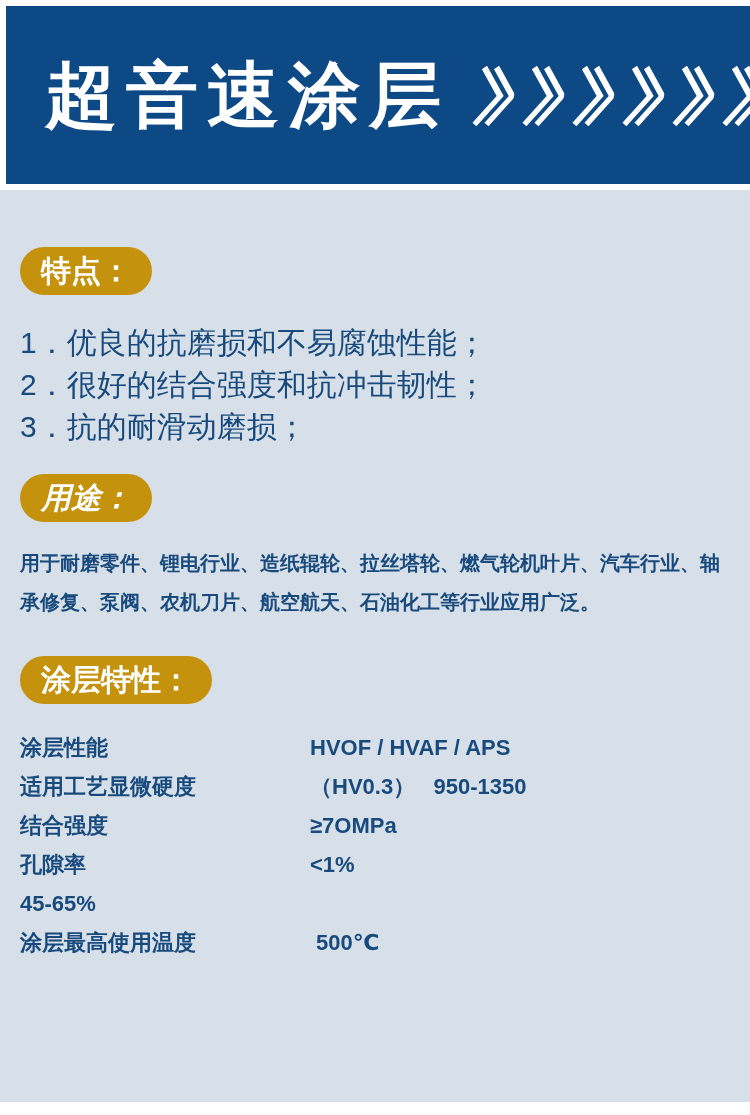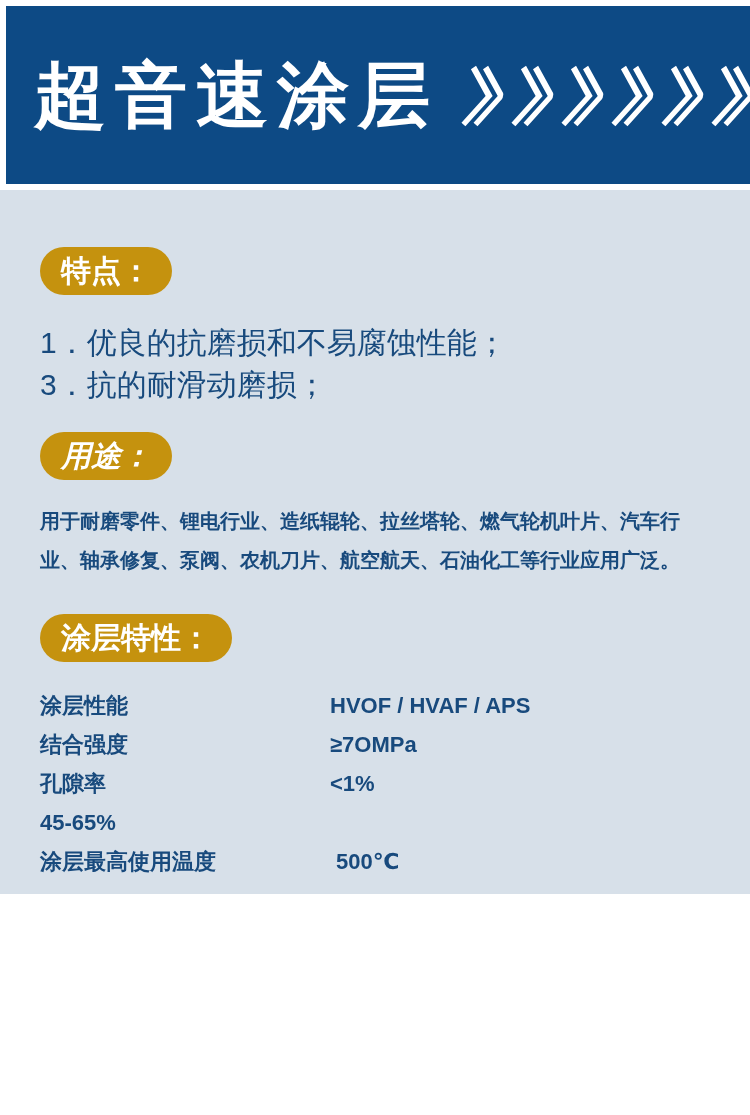--- a/index.html
+++ b/index.html
@@ -16,21 +16,21 @@
     overflow: hidden;
   }
 
   
   .banner {
     margin: 6px 0 0 6px;
     height: 178px;
     background: #0d4a85;
     display: flex;
     align-items: center;
-    padding-left: 28px;
+    padding-left: 39px;
     box-sizing: border-box;
   }
   .banner-title {
     margin: 0;
     color: #ffffff;
     font-size: 72px;
     font-weight: bold;
     letter-spacing: 9px;
     line-height: 1;
     white-space: nowrap;
@@ -44,23 +44,23 @@
   }
   .chevron {
     display: inline-block;
     transform: skewX(-10deg);
     line-height: 0;
   }
 
   
   .panel {
     margin-top: 6px;
-    height: 704px;
+    height: 912px;
     background: #d7e0e9;
-    padding: 0 40px;
+    padding: 0 20px;
     box-sizing: border-box;
     overflow: hidden;
     color: #184a7d;
   }
 
   .badge {
     display: inline-block;
     background: #c5920e;
     color: #ffffff;
     font-size: 30px;
@@ -147,35 +147,40 @@
     </div>
   </header>
 
   <main class="panel">
 
     <div>
       <span class="badge badge-features">特点：</span>
     </div>
     <ul class="features-list">
       <li>1．优良的抗磨损和不易腐蚀性能；</li>
+      <li>2．很好的结合强度和抗冲击韧性；</li>
       <li>3．抗的耐滑动磨损；</li>
     </ul>
 
     <div>
       <span class="badge badge-usage">用途：</span>
     </div>
     <p class="usage-text">用于耐磨零件、锂电行业、造纸辊轮、拉丝塔轮、燃气轮机叶片、汽车行业、轴承修复、泵阀、农机刀片、航空航天、石油化工等行业应用广泛。</p>
 
     <div>
       <span class="badge badge-properties">涂层特性：</span>
     </div>
     <div class="props">
       <div class="prop-row">
         <div class="prop-label">涂层性能</div>
         <div class="prop-value">HVOF / HVAF / APS</div>
+      </div>
+      <div class="prop-row">
+        <div class="prop-label">适用工艺显微硬度</div>
+        <div class="prop-value">（HV0.3）   950-1350</div>
       </div>
       <div class="prop-row">
         <div class="prop-label">结合强度</div>
         <div class="prop-value">≥7OMPa</div>
       </div>
       <div class="prop-row">
         <div class="prop-label">孔隙率</div>
         <div class="prop-value">&lt;1%</div>
       </div>
       <div class="prop-row">

